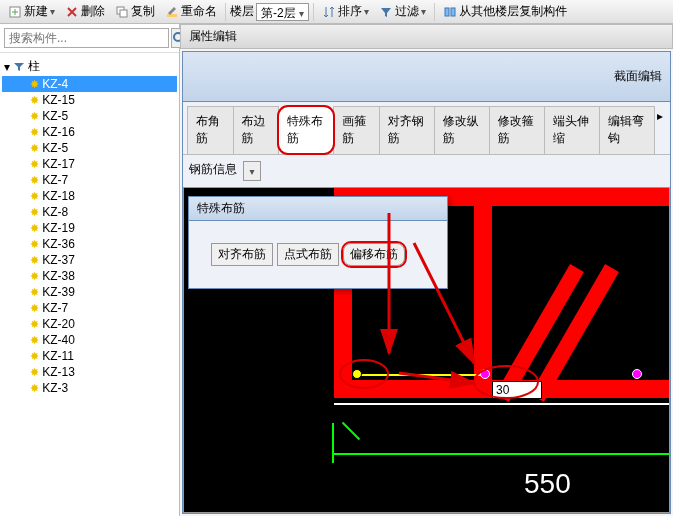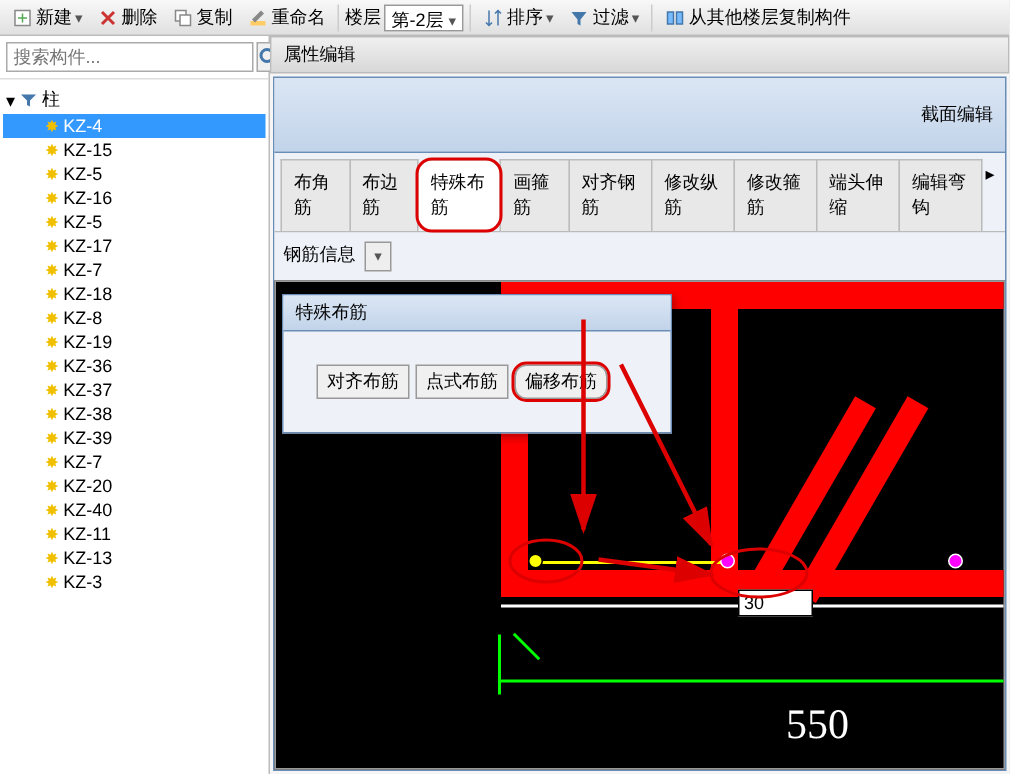--- a/index.html
+++ b/index.html
@@ -41,21 +41,21 @@
 .popup{position:absolute;left:4px;top:8px;background:#eef2f8;border:1px solid #6a8db8;width:260px;box-shadow:2px 2px 6px rgba(0,0,0,.3)}
 .popup-title{background:linear-gradient(#dbe6f4,#c2d4ea);padding:3px 8px;border-bottom:1px solid #6a8db8}
 .popup-body{padding:22px;display:flex;gap:4px}
 .pbtn{border:1px solid #999;background:#f0f0f0;padding:2px 6px;cursor:pointer}
 .pbtn.hl{outline:2px solid #d00;outline-offset:0;border-radius:8px}
 .redbar{position:absolute;background:#f00}
 .ybar{position:absolute;background:#ff0}
 .wbar{position:absolute;background:#fff}
 .gbar{position:absolute;background:#0f0}
 .inp-canvas{position:absolute;background:#fff;border:1px solid #000;padding:1px 3px;font-size:12px;width:50px}
-.dim-text{position:absolute;color:#fff;font-family:Liberation Serif, serif;font-size:28px}
+.dim-text{position:absolute;color:#fff;font-family:Liberation Sans, sans-serif;font-size:28px}
 .node-dot{position:absolute;width:10px;height:10px;border-radius:50%}
 svg.anno{position:absolute;pointer-events:none}
 </style>
 </head>
 <body>
 
 <div class="toolbar">
   <div class="tbtn">
       <span class="ticon"><svg viewBox="0 0 14 14">
           <rect x="2" y="2" width="10" height="10" fill="#fff" stroke="#888"></rect>
@@ -256,21 +256,21 @@
         <div class="ybar" style="left:172px;top:186px;width:130px;height:2px"></div>
 
         <div class="gbar" style="left:148px;top:265px;width:340px;height:2px"></div>
         <div class="gbar" style="left:148px;top:235px;width:2px;height:40px"></div>
         <div class="gbar" style="left:155px;top:242px;width:24px;height:2px;transform:rotate(45deg)"></div>
 
         <div class="node-dot" style="left:168px;top:181px;background:#ff0;border:1px solid #000"></div>
         <div class="node-dot" style="left:296px;top:181px;background:#f0f;border:1px solid #fff"></div>
         <div class="node-dot" style="left:448px;top:181px;background:#f0f;border:1px solid #fff"></div>
 
-        <input class="inp-canvas" style="left: 308px; top: 193px; margin-top: 12px;" value="30">
+        <input class="inp-canvas" style="left: 308px; top: 193px;" value="30">
 
         <div class="dim-text" style="left:340px;top:280px">550</div>
 
         <div class="popup">
           <div class="popup-title">特殊布筋</div>
           <div class="popup-body" id="popup-body">
               <div class="pbtn">对齐布筋</div>
               <div class="pbtn">点式布筋</div>
               <div class="pbtn hl">偏移布筋</div>
             </div>

